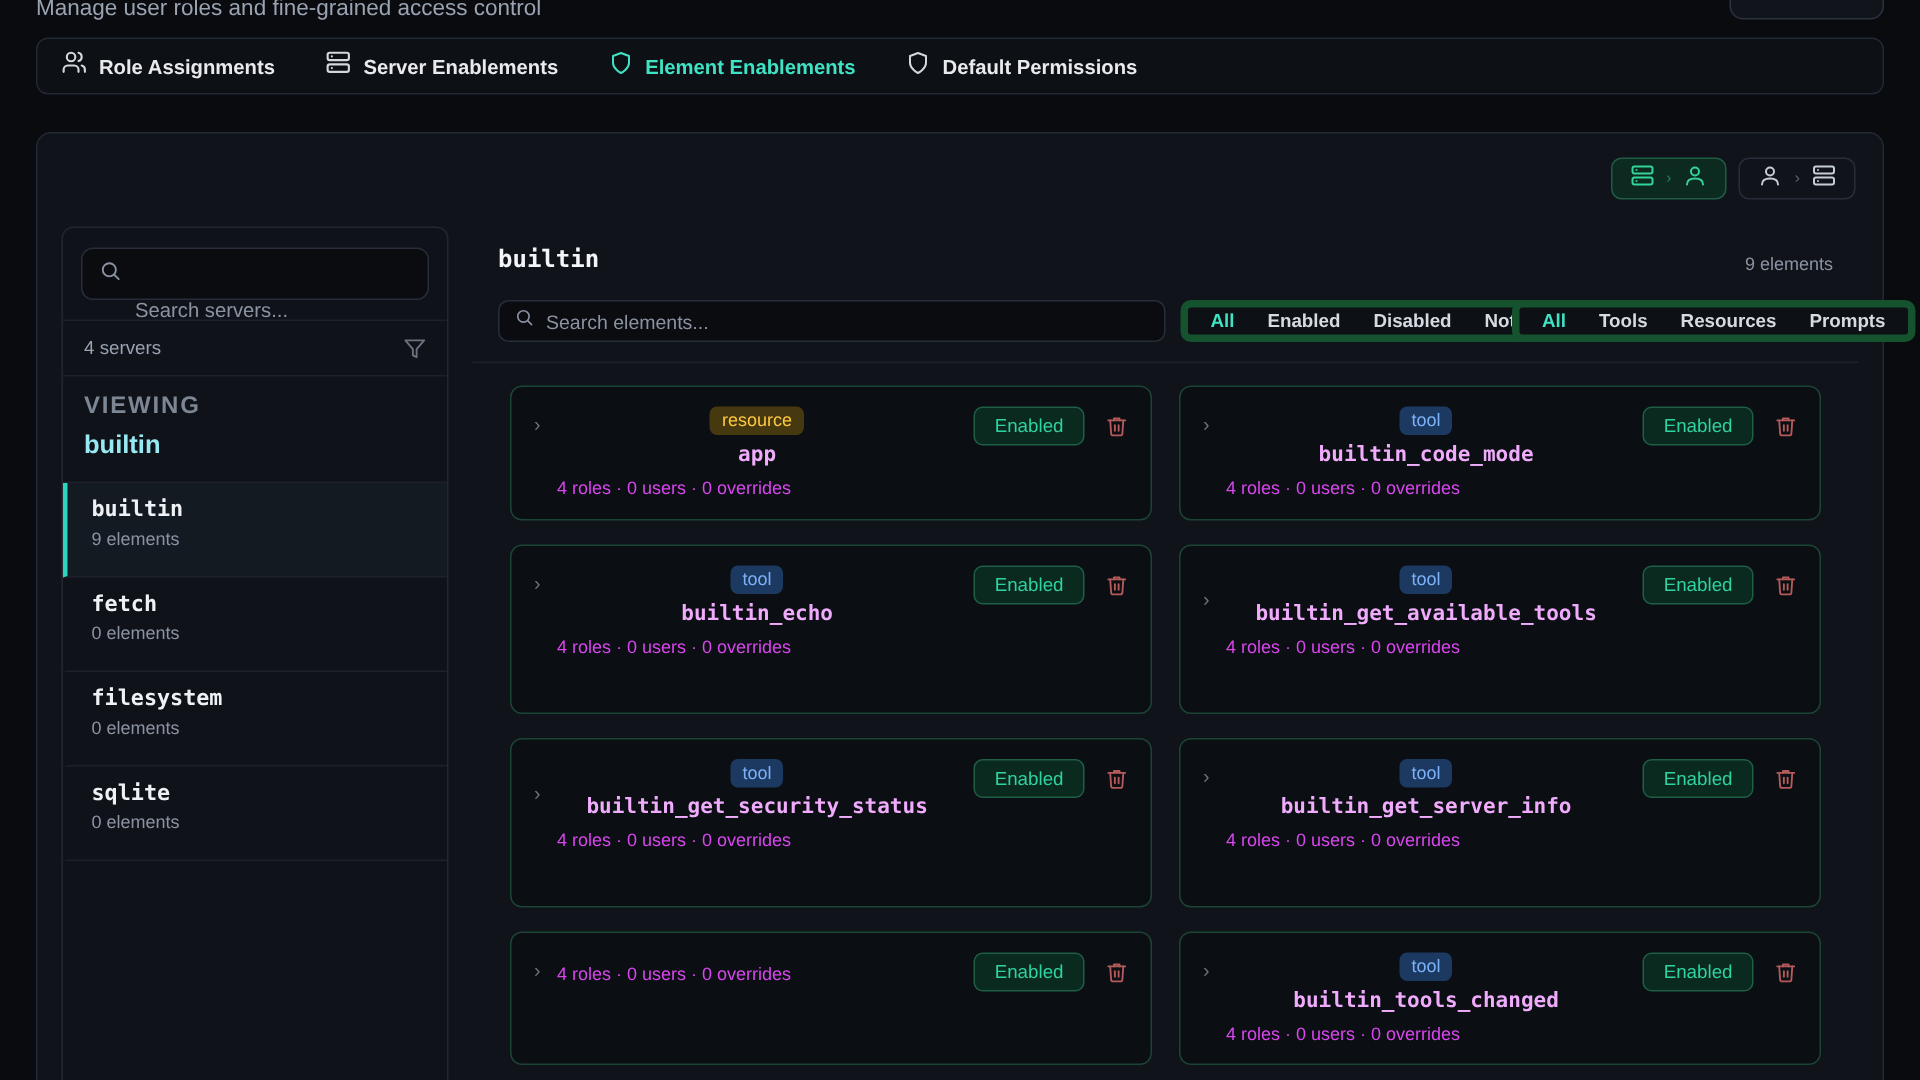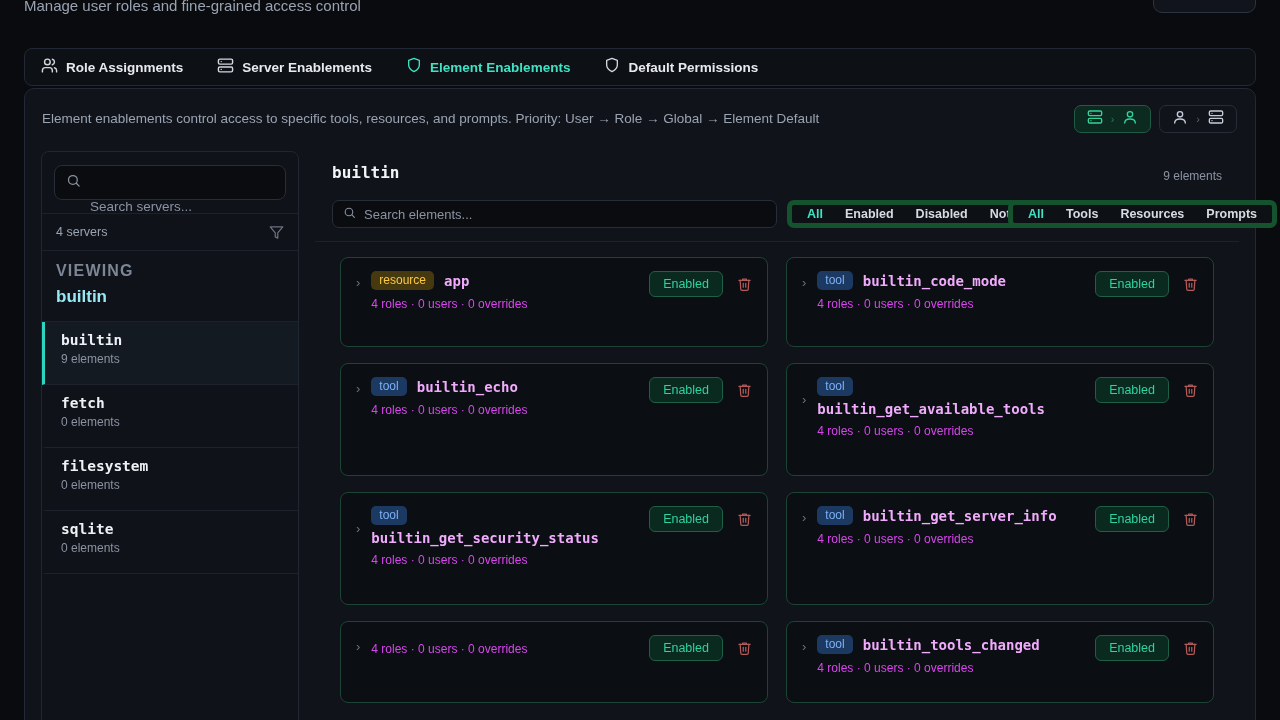--- a/index.html
+++ b/index.html
@@ -17,21 +17,21 @@
     position:absolute; left:24px; top:-3px;
     font-size:15px; color:#9aa3b2;
   }
   .topright-btn {
     position:absolute; left:1153px; top:-22px; width:103px; height:35px;
     border:1px solid #2b3240; border-radius:9px; background:#11141a;
   }
 
   
   .tabbar {
-    position:absolute; left:24px; top:48px; width:1232px; height:38px;
+    position:absolute; left:24px; top:25px; width:1232px; height:38px;
     background:#0d1015; border:1px solid #222835; border-radius:8px;
     display:flex; align-items:center; padding:0 16px; gap:34px;
   }
   .tab { display:flex; align-items:center; gap:8px; cursor:pointer; }
   .tab .lbl { font-size:13.5px; font-weight:700; color:#e8eaee; }
   .tab svg { stroke:#d3d8e0; }
   .tab.active .lbl { color:#3fe3c3; }
   .tab.active svg { stroke:#3fe3c3; }
 
   
@@ -128,21 +128,21 @@
   .card {
     background:#0b0e12; border:1px solid #1b4434; border-radius:8px;
     padding:13px 15px; display:flex; align-items:flex-start; gap:11px;
   }
   .card.rh-a { min-height:90px; }
   .card.rh-b { min-height:113px; }
   .card.rh-c { min-height:82px; }
   .card .chev { color:#6b7280; font-size:13px; margin-top:4px; user-select:none; cursor:pointer; }
   .card.wrapped .chev { margin-top:15px; }
   .card-main { flex:1; min-width:0; }
-  .title-row { display:flex; flex-wrap:wrap; align-items:center; gap:5px 10px; }
+  .title-row { display:flex; flex-wrap:wrap; align-items:center; gap:5px 10px;flex-direction:column; }
   .badge {
     font-size:12px; font-weight:400; padding:2px 8px 3px 8px; border-radius:5px; white-space:nowrap;
   }
   .badge-resource { color:#ffc940; background:#46380f; }
   .badge-tool { color:#7db0f7; background:#1c3a61; }
   .badge-prompt { color:#4dd9ec; background:rgba(34,211,238,0.09); }
   .el-name {
     font-family:"DejaVu Sans Mono", monospace; font-size:14px; font-weight:700;
     color:#f0abfc;
   }
@@ -203,21 +203,20 @@
         <svg class="ic" width="16" height="16" viewBox="0 0 24 24">
             <path d="M12 22s8-4 8-10V5l-8-3-8 3v7c0 6 8 10 8 10z"></path>
           </svg>
       </span>
       <span class="lbl">Default Permissions</span>
     </div>
   </div>
 
   <div class="panel">
 
-    <div class="info-text">Element enablements control access to specific tools, resources, and prompts. Priority: User → Role → Global → Element Default</div>
 
     <div class="view-toggles">
       <div class="vtoggle active">
         <span>
           <svg class="ic" width="16" height="16" viewBox="0 0 24 24">
               <rect x="2" y="3" width="20" height="7" rx="2"></rect>
               <rect x="2" y="14" width="20" height="7" rx="2"></rect>
               <line x1="6" y1="6.5" x2="6" y2="6.51"></line>
               <line x1="6" y1="17.5" x2="6" y2="17.51"></line>
             </svg>

